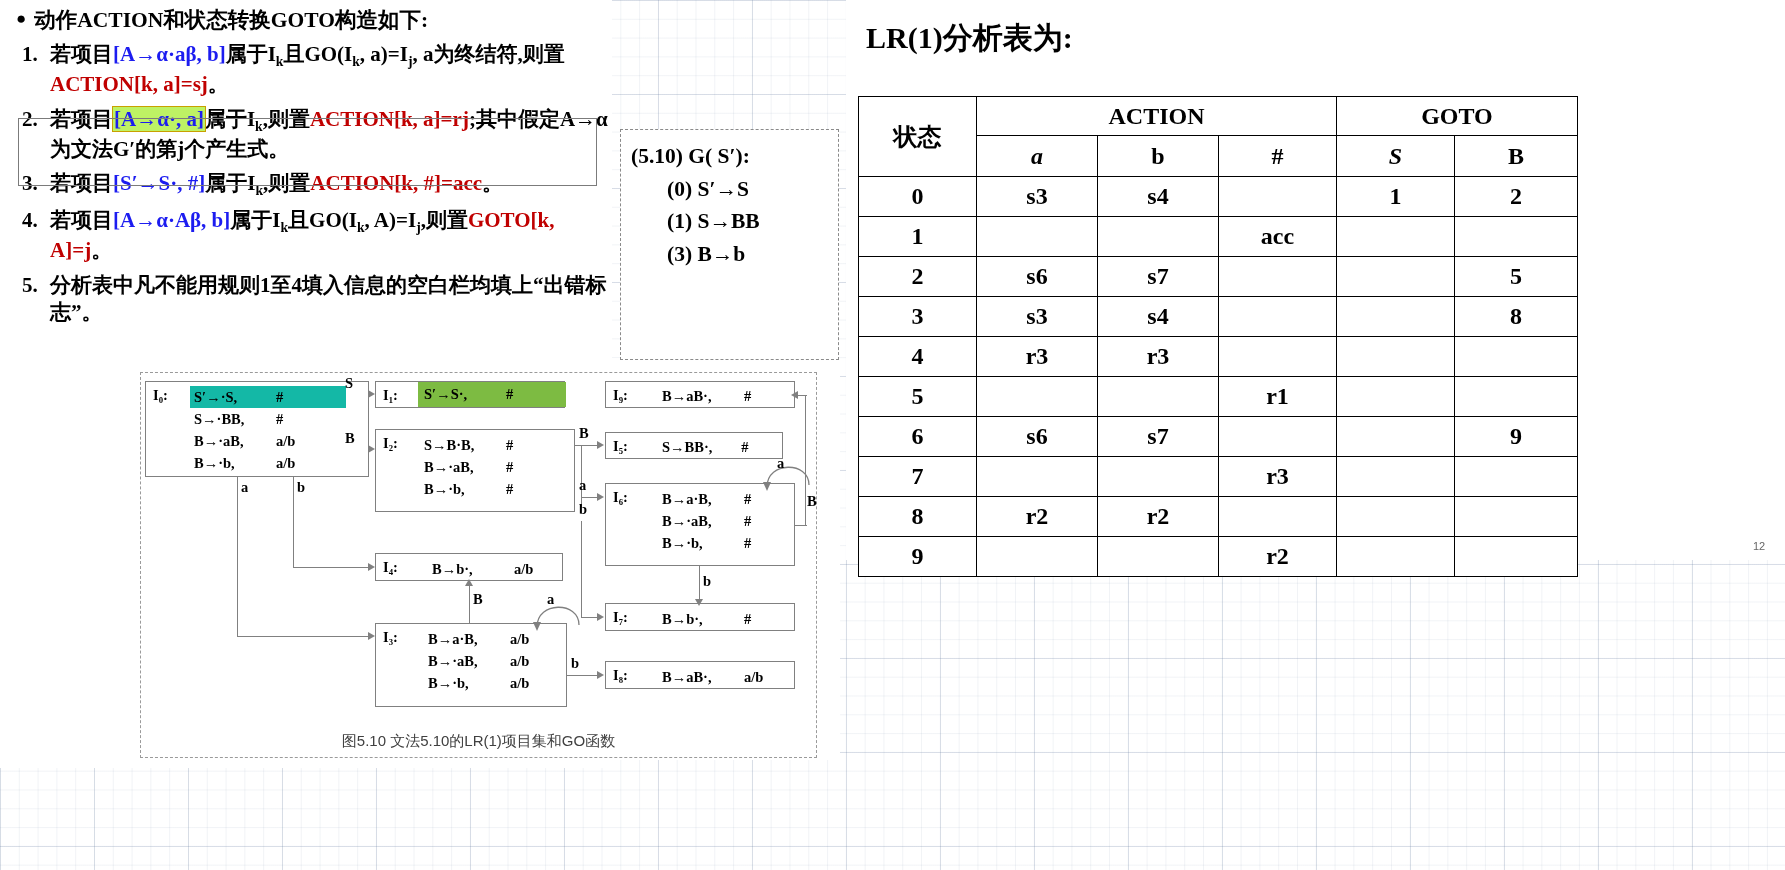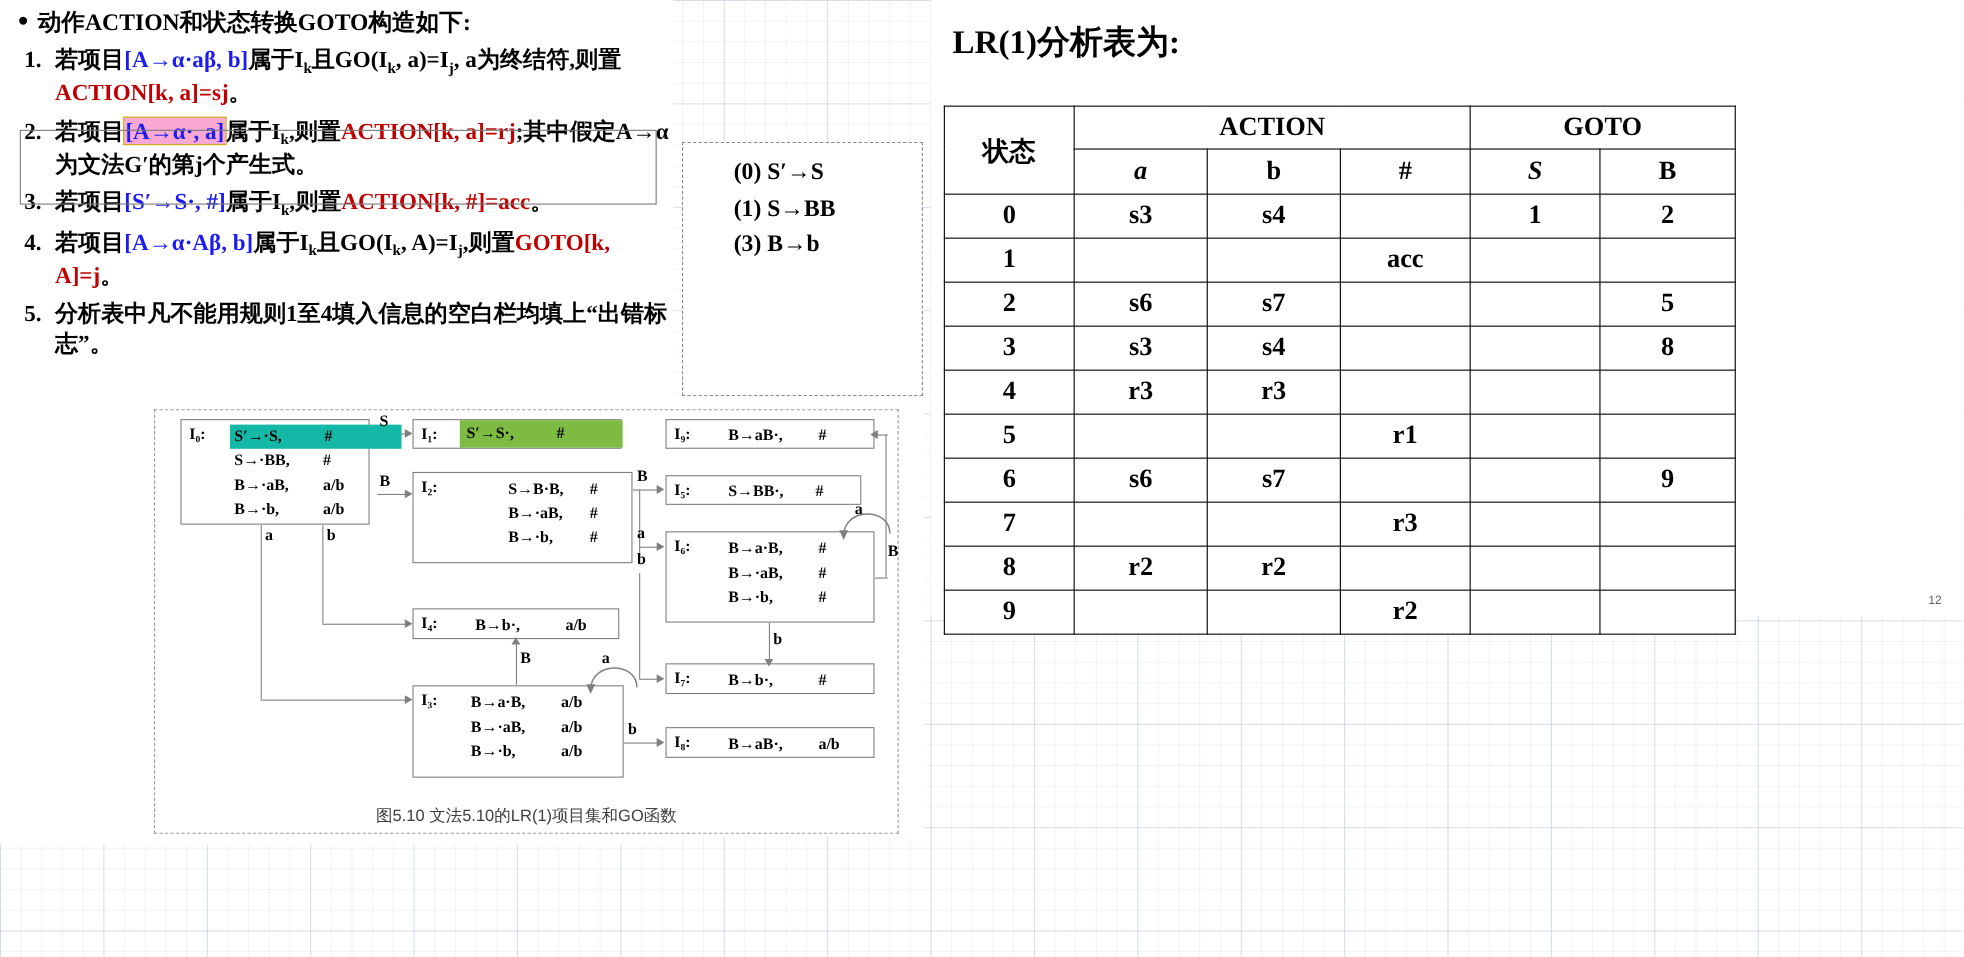--- a/index.html
+++ b/index.html
@@ -48,21 +48,21 @@
   }
   ol.rules>li{
     position:relative;padding-left:36px;margin-bottom:7px;
     font-size:21px;font-weight:bold;line-height:1.31;color:#000;
   }
   ol.rules>li>.num{
     position:absolute;left:8px;top:0;font-weight:bold;
   }
   .blue{color:#1c1cf0;}
   .red{color:#c00000;}
-  .hl{background:#f9a8d4;outline:1.5px solid #c8a000;padding:0 1px;}
+  .hl{background:#bef264;outline:1.5px solid #c8a000;padding:0 1px;}
   sub{font-size:.65em;}
   #rule2-box{
     position:absolute;left:18px;top:118px;width:577px;height:66px;
     border:1.4px solid #7b7b7b;z-index:6;
   }
 
   
   #grammar-box{
     left:620px;top:129px;width:219px;height:231px;
     border:1.7px dashed #8a8a8a;background:#fff;
@@ -162,28 +162,29 @@
       <li><span class="num">1.</span><span>若项目</span><span class="blue">[A→α·aβ, b]</span><span>属于I</span><sub>k</sub><span>且GO(I</span><sub>k</sub><span>, a)=I</span><sub>j</sub><span>,  a为终结符,则置</span><span class="red">ACTION[k, a]=sj</span><span>。</span></li>
       <li><span class="num">2.</span><span>若项目</span><span class="hl blue">[A→α·, a]</span><span>属于I</span><sub>k</sub><span>,则置</span><span class="red">ACTION[k, a]=rj</span><span>;其中假定A→α为文法G′的第j个产生式。</span></li>
       <li><span class="num">3.</span><span>若项目</span><span class="blue">[S′→S·, #]</span><span>属于I</span><sub>k</sub><span>,则置</span><span class="red">ACTION[k, #]=acc</span><span>。</span></li>
       <li><span class="num">4.</span><span>若项目</span><span class="blue">[A→α·Aβ, b]</span><span>属于I</span><sub>k</sub><span>且GO(I</span><sub>k</sub><span>, A)=I</span><sub>j</sub><span>,则置</span><span class="red">GOTO[k, A]=j</span><span>。</span></li>
       <li><span class="num">5.</span><span>分析表中凡不能用规则1至4填入信息的空白栏均填上“出错标志”。</span></li>
     </ol>
 </div>
 <div id="rule2-box"></div>
 
 <div class="layer" id="grammar-box">
+  <div class="g-title">(5.10)  G( S′):</div>
   <div class="g-prod">(0) S′→S</div>
   <div class="g-prod">(1) S→BB</div>
   <div class="g-prod">(3) B→b</div>
 </div>
 
 <div class="layer" id="diagram">
 
-  <div class="iset" id="box-I0" style="left:23px;top:8px;width:172px;height:96px;">
+  <div class="iset" id="box-I0" style="left:4px;top:8px;width:224px;height:96px;">
     <span class="lbl">I₀:</span>
     <div class="rows">
       <div class="row yellow-row" style="margin-left:-4px;padding-left:4px;width:152px;">
         <span class="lhs">S′→·S,</span>
         <span class="la">#</span>
       </div>
       <div class="row">
         <span class="lhs">S→·BB,</span>
         <span class="la">#</span>
       </div>
@@ -203,21 +204,21 @@
     <div class="rows" style="margin-left:0;padding-top:0;">
       <div class="row green-row" style="margin-left:42px;width:148px;height:25px;align-items:center;padding-left:6px;box-sizing:border-box;">
         <span class="lhs">S′→S·,</span>
         <span class="la">#</span>
       </div>
     </div>
   </div>
 
   <div class="iset" id="box-I2" style="left:234px;top:56px;width:200px;height:83px;">
     <span class="lbl">I₂:</span>
-    <div class="rows" style="margin-left:86px;">
+    <div class="rows" style="margin-left:48px;">
       <div class="row">
         <span class="lhs">S→B·B,</span>
         <span class="la">#</span>
       </div>
       <div class="row">
         <span class="lhs">B→·aB,</span>
         <span class="la">#</span>
       </div>
       <div class="row">
         <span class="lhs">B→·b,</span>

